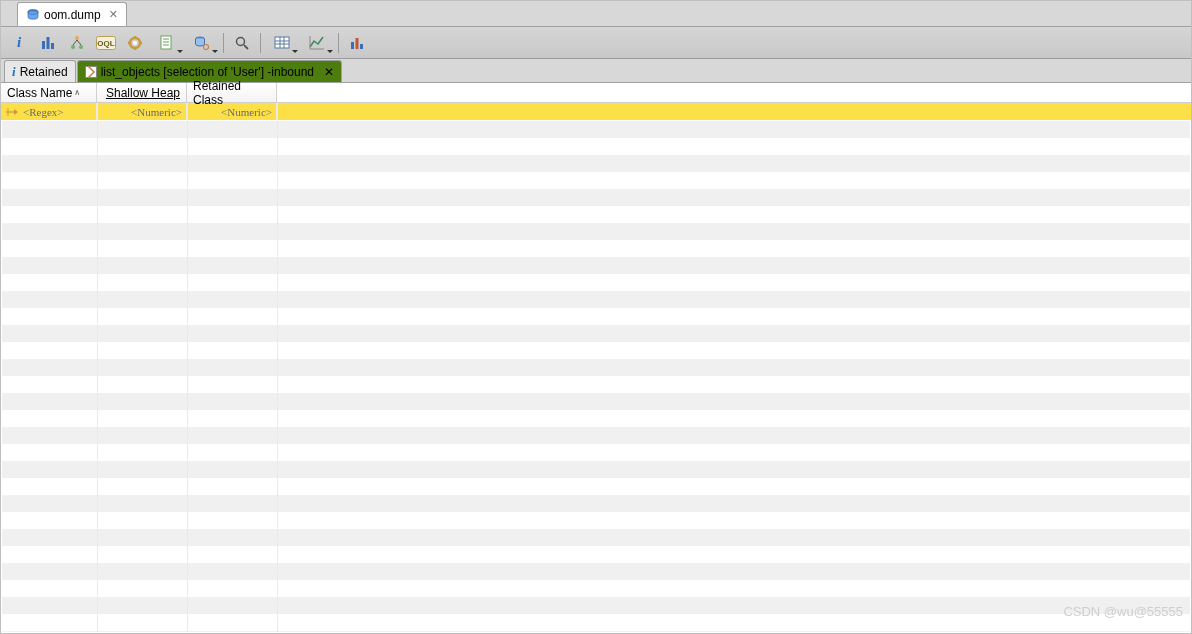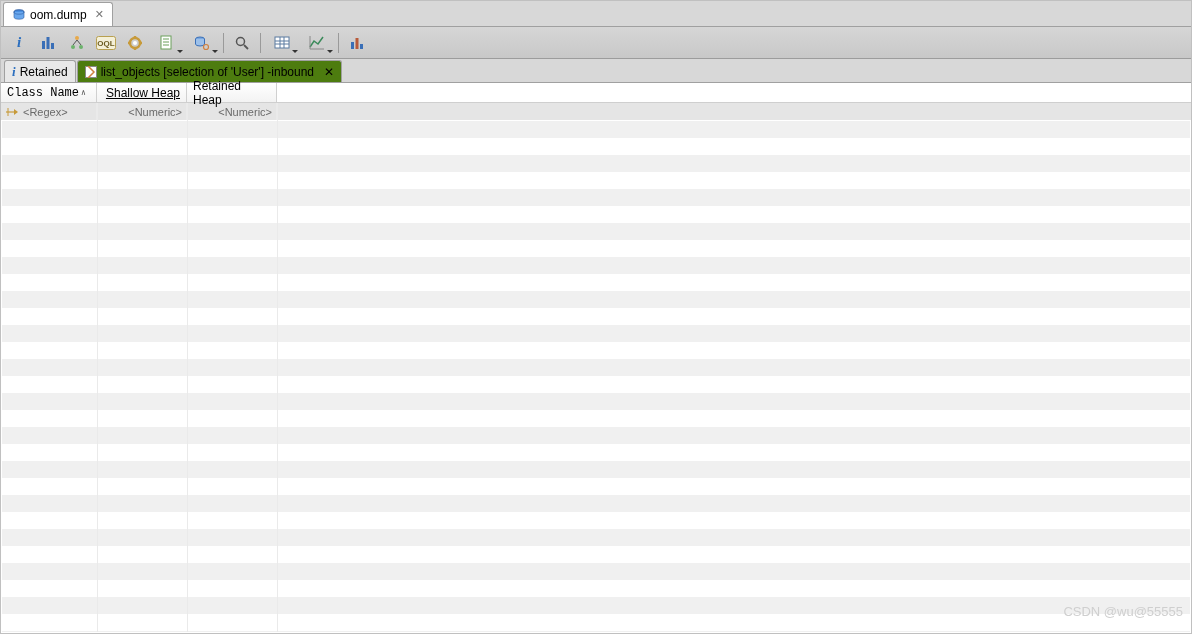--- a/index.html
+++ b/index.html
@@ -13,21 +13,21 @@
       position: relative;
       border: 1px solid #c0c0c0;
     }
     
     .file-tabs {
       display: flex;
       align-items: flex-end;
       background: #d8d8d8;
       border-bottom: 1px solid #a0a0a0;
       height: 26px;
-      padding-left: 2px;
+      padding-left: 16px;
     }
     .file-tab {
       display: flex;
       align-items: center;
       gap: 4px;
       background: #fff;
       border: 1px solid #a0a0a0;
       border-bottom: none;
       padding: 3px 8px;
       border-radius: 3px 3px 0 0;
@@ -101,26 +101,26 @@
     }
     .header-cell {
       border-right: 1px solid #d0d0d0;
       padding: 2px 6px;
       font-size: 12px;
       display: flex;
       align-items: center;
       color: #000;
       background: linear-gradient(#fff, #f3f3f3);
     }
-    .hc-class { width: 96px; justify-content: flex-start; gap: 2px; font-family: Liberation Mono, monospace; }
+    .hc-class { width: 96px; justify-content: flex-start; gap: 2px; }
     .hc-shal { width: 90px; justify-content: flex-end; text-decoration: underline; }
     .hc-ret { width: 90px; justify-content: flex-end; }
     .sort-caret { font-size: 8px; color: #555; }
     
-    .filter-row { height: 17px; display: flex; background: #e5e5e5; }
+    .filter-row { height: 17px; display: flex; background: #fde047; font-family: Liberation Serif, serif; }
     .filter-cell {
       border-right: 1px solid #eaeaea;
       font-size: 11px;
       color: #6a6a6a;
       display: flex;
       align-items: center;
       padding: 0 4px;
     }
     .fc-class { width: 96px; gap: 4px; }
     .fc-shal { width: 90px; justify-content: flex-end; }
@@ -270,21 +270,21 @@
 
 <div class="headers">
   <div class="header-cell hc-class">
     <span>Class Name</span>
     <span class="sort-caret">∧</span>
   </div>
   <div class="header-cell hc-shal">
     <span>Shallow Heap</span>
   </div>
   <div class="header-cell hc-ret">
-    <span>Retained Heap</span>
+    <span>Retained Class</span>
   </div>
 </div>
 
 <div class="filter-row">
   <div class="filter-cell fc-class">
     <svg width="14" height="12" viewBox="0 0 14 12">
       <line x1="1" y1="6" x2="9" y2="6" stroke="#c79a3a" stroke-width="1.2"></line>
       <polygon points="9,3 13,6 9,9" fill="#c79a3a"></polygon>
       <line x1="3" y1="2" x2="3" y2="10" stroke="#c79a3a" stroke-width="1"></line>
     </svg>

